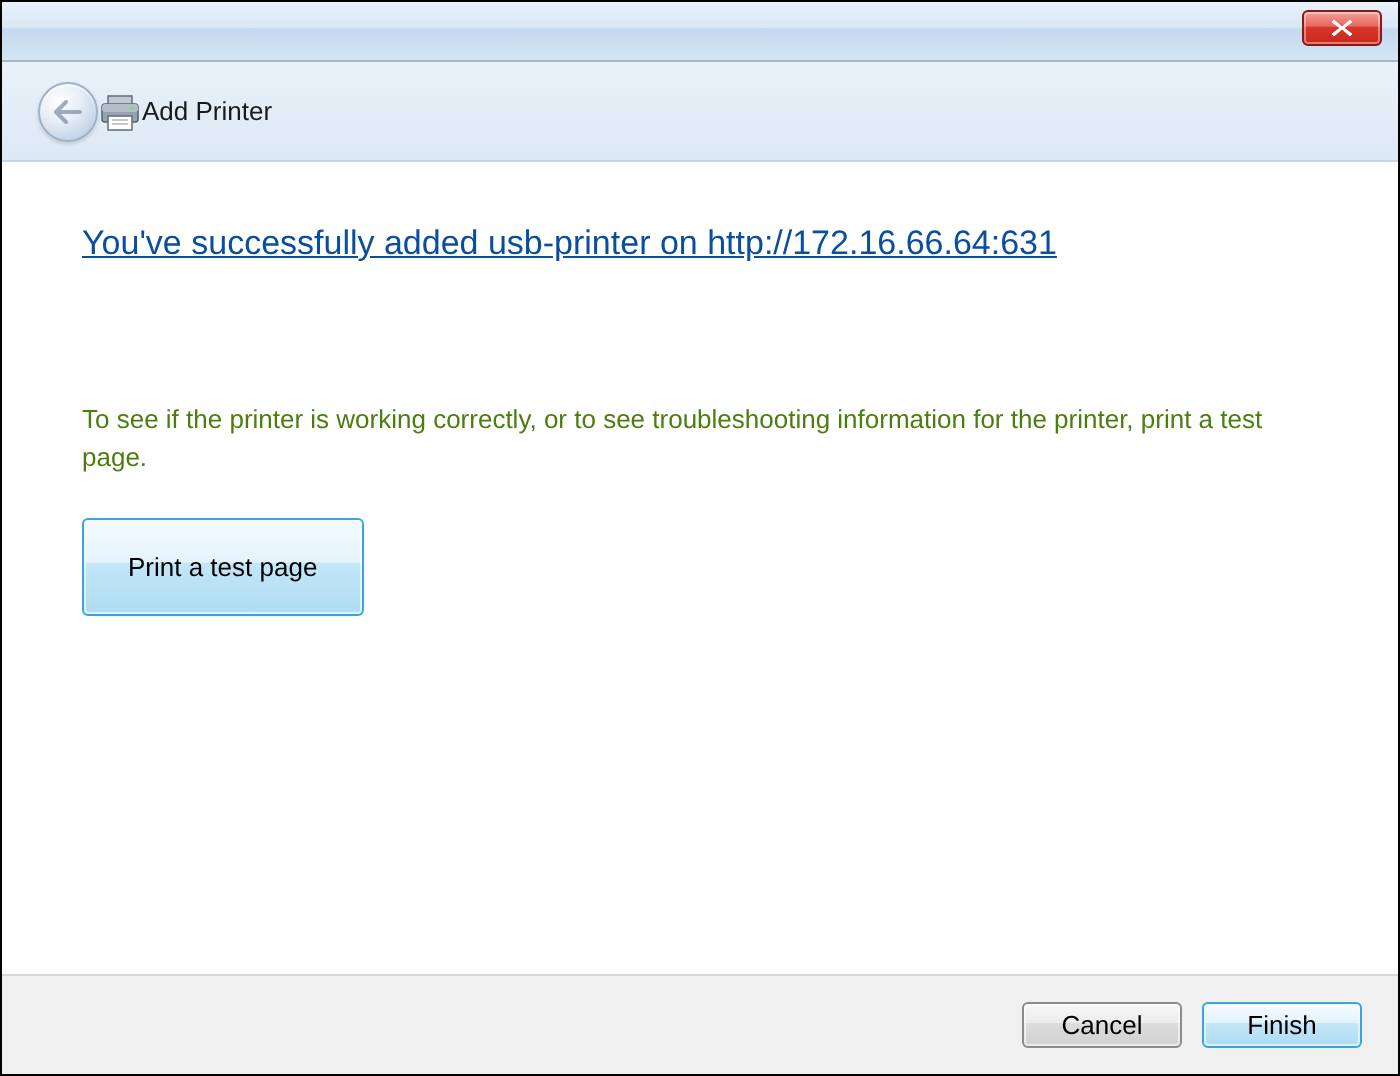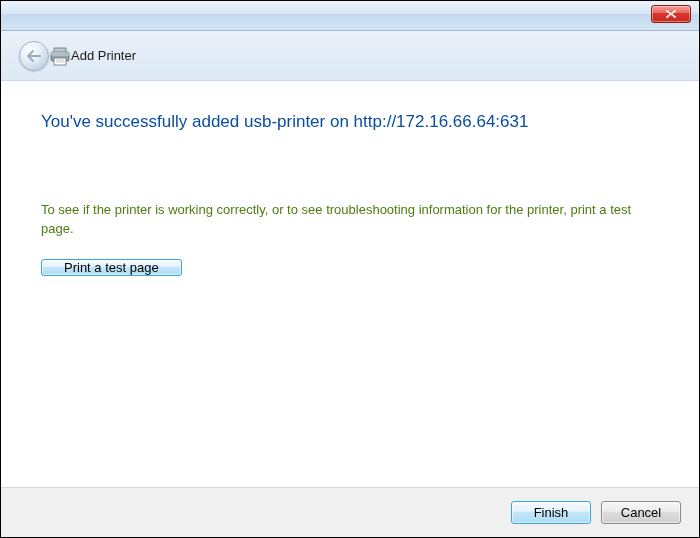--- a/index.html
+++ b/index.html
@@ -67,30 +67,31 @@
     }
     .content {
       padding: 30px 40px 0 40px;
     }
     .success-heading {
       font-size: 17px;
       color: #0a4ea0;
       font-weight: 400;
       margin-bottom: 68px;
       line-height: 1.3;
+      text-decoration: underline;
     }
     .instruction-text {
       font-size: 13px;
       color: #4d7c0f;
       line-height: 1.45;
       margin-bottom: 20px;
     }
     .test-btn {
       display: inline-block;
-      padding: 0 22px;
+      padding: 16px 22px;
       font-size: 13px;
       color: #000;
       background: linear-gradient(to bottom, #f5fbff 0%, #e3f3fd 45%, #c4e6f8 46%, #aedcf3 100%);
       border: 1px solid #3aa5da;
       border-radius: 3px;
       cursor: pointer;
       box-shadow: inset 0 0 0 1px rgba(255,255,255,0.6);
       text-align: right;
     }
     .footer {
@@ -159,17 +160,17 @@
     <div class="title-text">Add Printer</div>
   </div>
 
   <div class="content">
     <div class="success-heading">You've successfully added usb-printer on http://172.16.66.64:631</div>
     <div class="instruction-text">To see if the printer is working correctly, or to see troubleshooting information for the printer, print a test page.</div>
     <div class="test-btn">Print a test page</div>
   </div>
 
   <div class="footer">
+    <div class="btn btn-normal">Cancel</div>
     <div class="btn btn-default">Finish</div>
-    <div class="btn btn-normal">Cancel</div>
   </div>
 
 </div>
 
 </body></html>

